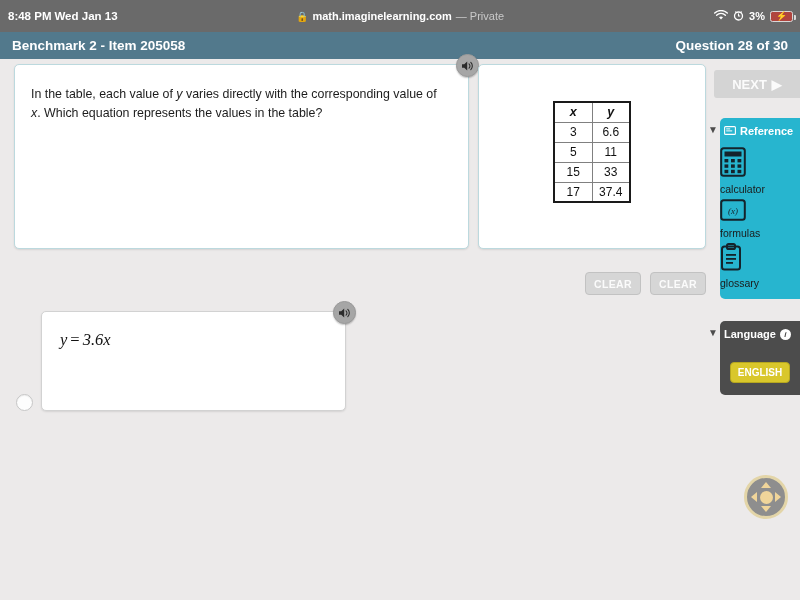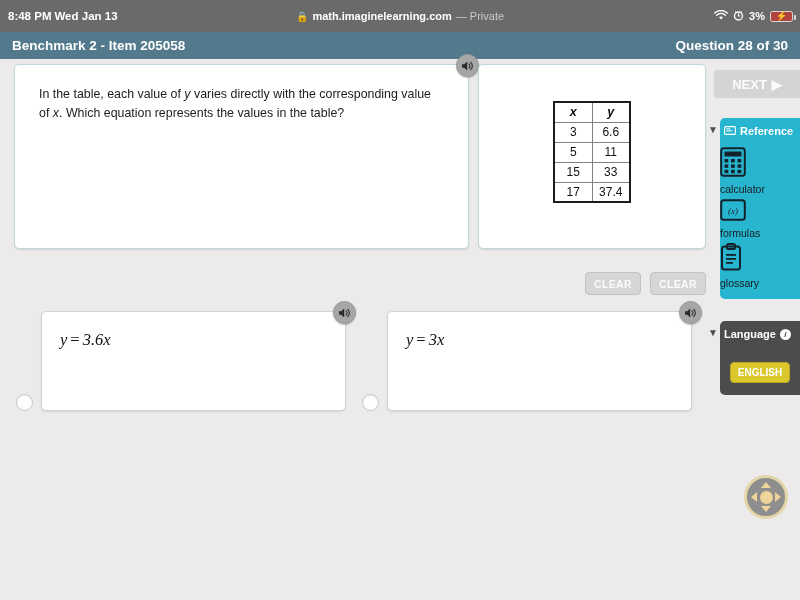--- a/index.html
+++ b/index.html
@@ -69,21 +69,21 @@
     background: #ffffff;
     border: 1px solid #bcd9de;
     border-radius: 5px;
     box-shadow: 0 1px 2px rgba(0,0,0,0.10);
   }
   #question-panel { left: 14px; top: 5px; width: 455px; height: 185px; }
   #table-panel    { left: 478px; top: 5px; width: 228px; height: 185px; }
 
   .qtext {
     padding: 20px 26px 0 16px;
-    font-size: 12.4px; color: #1c1c1c; line-height: 1.55; margin-left: 8px;
+    font-size: 12.4px; color: #1c1c1c; line-height: 1.55;
   }
   .qtext i { font-style: italic; }
 
   
   .speaker {
     position: absolute;
     width: 23px; height: 23px; border-radius: 50%;
     background: #a6a6a6;
     border: 1px solid #9a9a9a;
     display: flex; align-items: center; justify-content: center;
@@ -336,35 +336,20 @@
             <div class="speaker" style="right:-11px; top:-11px;">
               <svg width="13" height="12" viewBox="0 0 13 12">
                 <path d="M1 4.3 H3.2 L6.2 1.6 V10.4 L3.2 7.7 H1 Z" fill="#2b2b2b"></path>
                 <path d="M8 3.8 a3 3 0 0 1 0 4.4" stroke="#2b2b2b" stroke-width="1.1" fill="none" stroke-linecap="round"></path>
                 <path d="M9.8 2.4 a5 5 0 0 1 0 7.2" stroke="#2b2b2b" stroke-width="1.1" fill="none" stroke-linecap="round"></path>
               </svg>
             </div>
           </div>
         </div>
 
-        <div class="choice">
-          <div class="radio"></div>
-          <div class="choice-box">
-            <div class="eq">
-              <span>y</span><span class="op">=</span><span>3x</span>
-            </div>
-            <div class="speaker" style="right:-11px; top:-11px;">
-              <svg width="13" height="12" viewBox="0 0 13 12">
-                <path d="M1 4.3 H3.2 L6.2 1.6 V10.4 L3.2 7.7 H1 Z" fill="#2b2b2b"></path>
-                <path d="M8 3.8 a3 3 0 0 1 0 4.4" stroke="#2b2b2b" stroke-width="1.1" fill="none" stroke-linecap="round"></path>
-                <path d="M9.8 2.4 a5 5 0 0 1 0 7.2" stroke="#2b2b2b" stroke-width="1.1" fill="none" stroke-linecap="round"></path>
-              </svg>
-            </div>
-          </div>
-        </div>
 
       </div>
 
       <div class="choice-row">
 
 
 
       </div>
     </div>
   </div>

